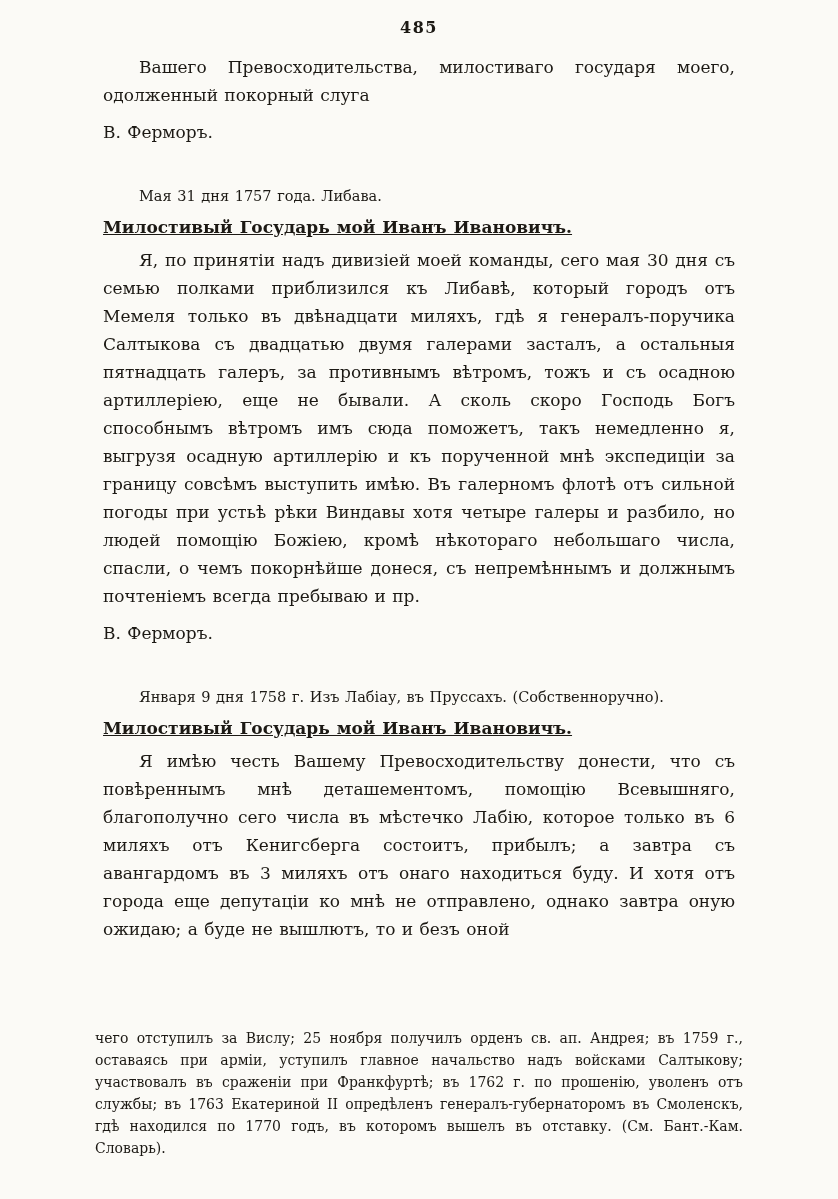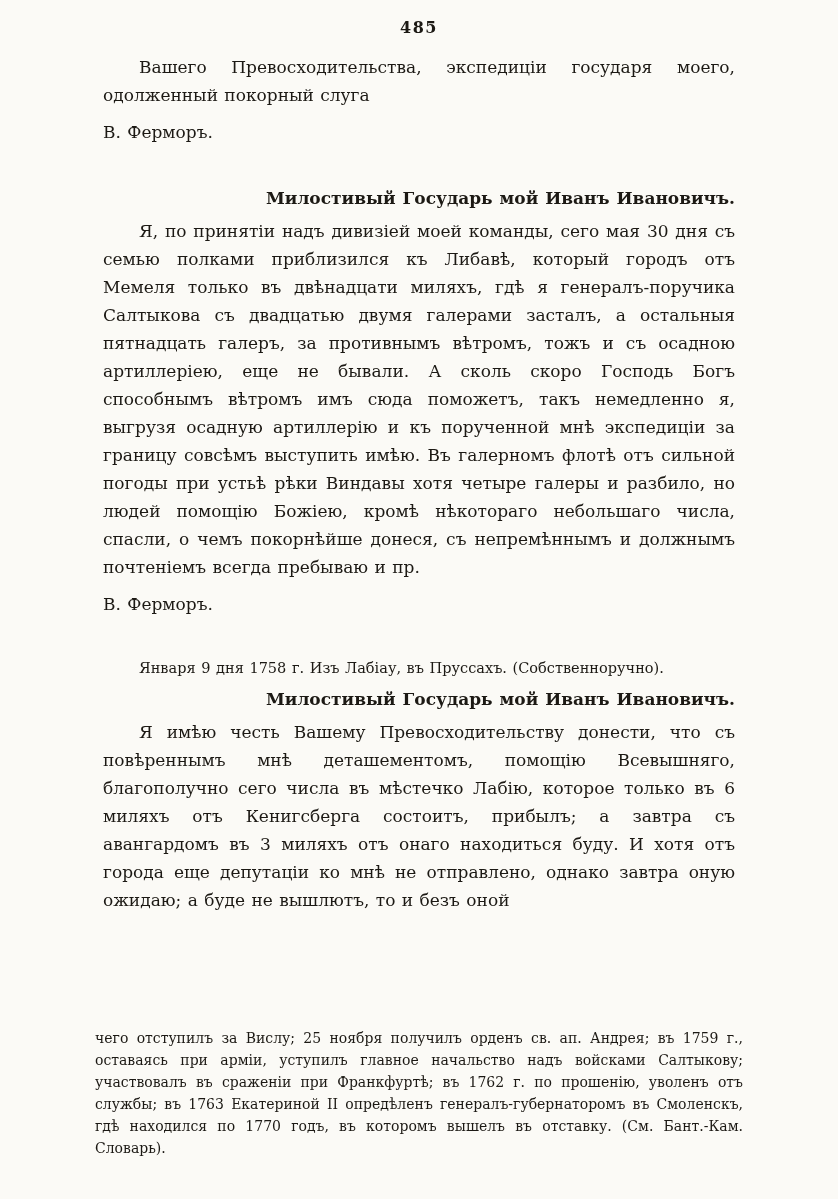--- a/index.html
+++ b/index.html
@@ -42,23 +42,24 @@
   }
   .letter { margin-top: 38px; }
   .dateline {
     font-size: 14.5px;
     text-indent: 36px;
     text-align: left;
     line-height: 24px;
     margin-bottom: 5px;
   }
   .salutation {
-    text-align: right;
+    text-align: left;
     font-weight: bold;
     margin-bottom: 5px;
+    text-decoration: underline;
   }
   .bottom-area {
     margin-top: auto;
     padding-bottom: 40px;
   }
   .footnote {
     width: 648px;
     margin: 0 auto;
     font-size: 14px;
     line-height: 22px;
@@ -69,25 +70,26 @@
 </head>
 <body>
 
 <div class="page">
 
   <div class="page-number">485</div>
 
   <div class="text-block">
 
 
-    <p class="indent">Вашего Превосходительства, экспедиціи государя моего, одолженный покорный слуга</p>
+    <p class="indent">Вашего Превосходительства, милостиваго государя моего, одолженный покорный слуга</p>
 
     <p class="signature">В. Ферморъ.</p>
 
     <div class="letter">
+      <p class="dateline">Мая 31 дня 1757 года. Либава.</p>
       <p class="salutation">Милостивый Государь мой Иванъ Ивановичъ.</p>
       <p class="indent">Я, по принятіи надъ дивизіей моей команды, сего мая 30 дня съ семью полками приблизился къ Либавѣ, который городъ отъ Мемеля только въ двѣнадцати миляхъ, гдѣ я генералъ-поручика Салтыкова съ двадцатью двумя галерами засталъ, а остальныя пятнадцать галеръ, за противнымъ вѣтромъ, тожъ и съ осадною артиллеріею, еще не бывали. А сколь скоро Господь Богъ способнымъ вѣтромъ имъ сюда поможетъ, такъ немедленно я, выгрузя осадную артиллерію и къ порученной мнѣ экспедиціи за границу совсѣмъ выступить имѣю. Въ галерномъ флотѣ отъ сильной погоды при устьѣ рѣки Виндавы хотя четыре галеры и разбило, но людей помощію Божіею, кромѣ нѣкотораго небольшаго числа, спасли, о чемъ покорнѣйше донеся, съ непремѣннымъ и должнымъ почтеніемъ всегда пребываю и пр.</p>
       <p class="signature">В. Ферморъ.</p>
     </div>
 
     <div class="letter">
       <p class="dateline">Января 9 дня 1758 г. Изъ Лабіау, въ Пруссахъ. (Собственноручно).</p>
       <p class="salutation">Милостивый Государь мой Иванъ Ивановичъ.</p>
       <p class="indent">Я имѣю честь Вашему Превосходительству донести, что съ повѣреннымъ мнѣ деташементомъ, помощію Всевышняго, благополучно сего числа въ мѣстечко Лабію, которое только въ 6 миляхъ отъ Кенигсберга состоитъ, прибылъ; а завтра съ авангардомъ въ 3 миляхъ отъ онаго находиться буду. И хотя отъ города еще депутаціи ко мнѣ не отправлено, однако завтра оную ожидаю; а буде не вышлютъ, то и безъ оной</p>
     </div>

